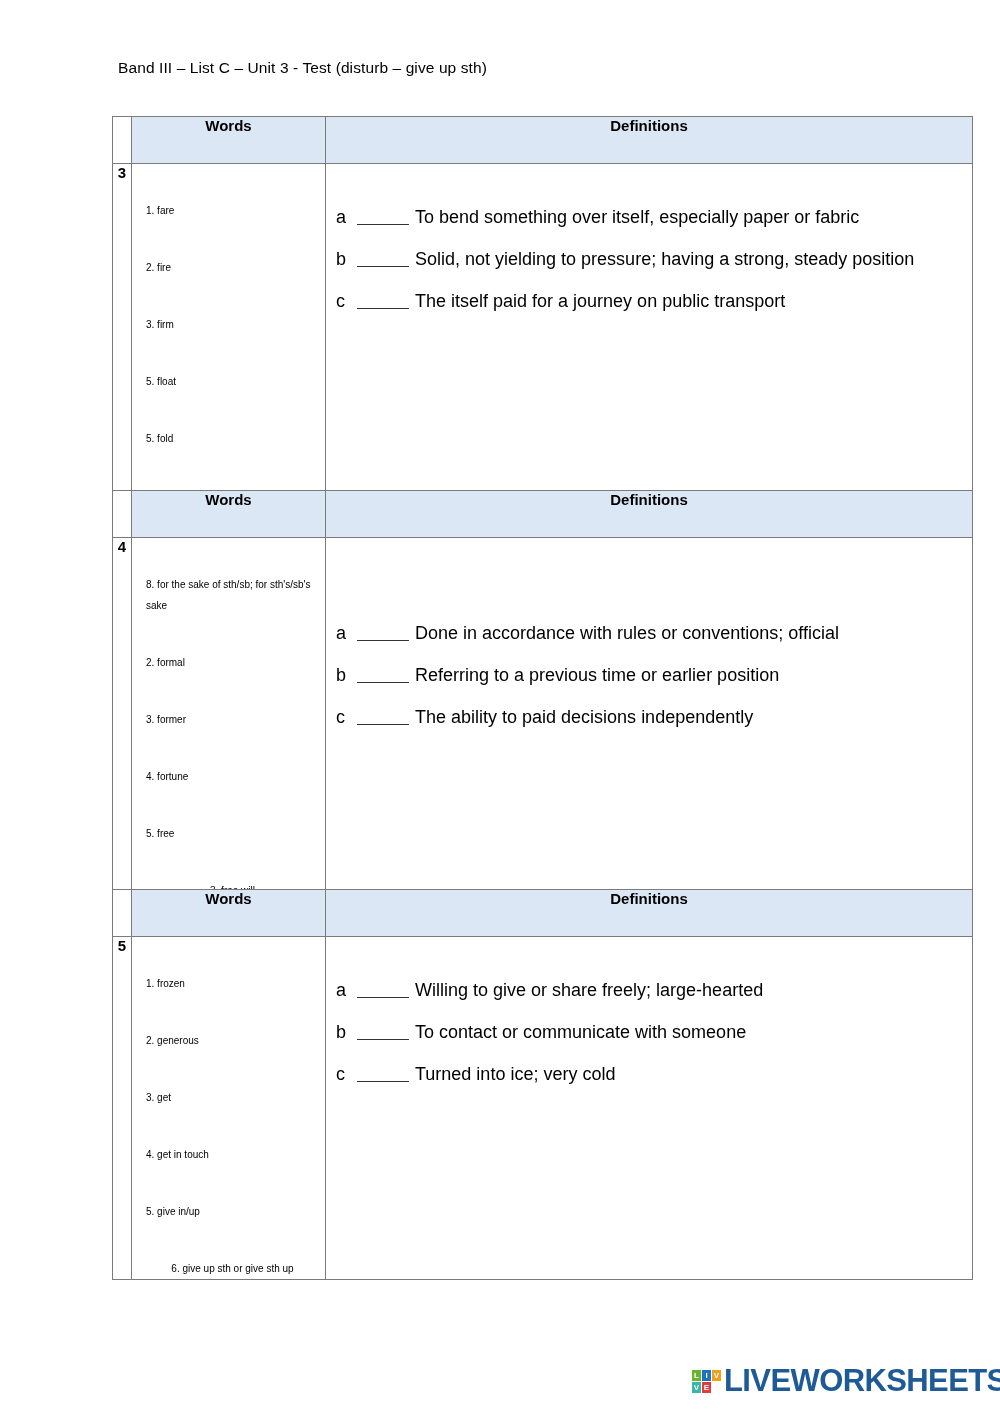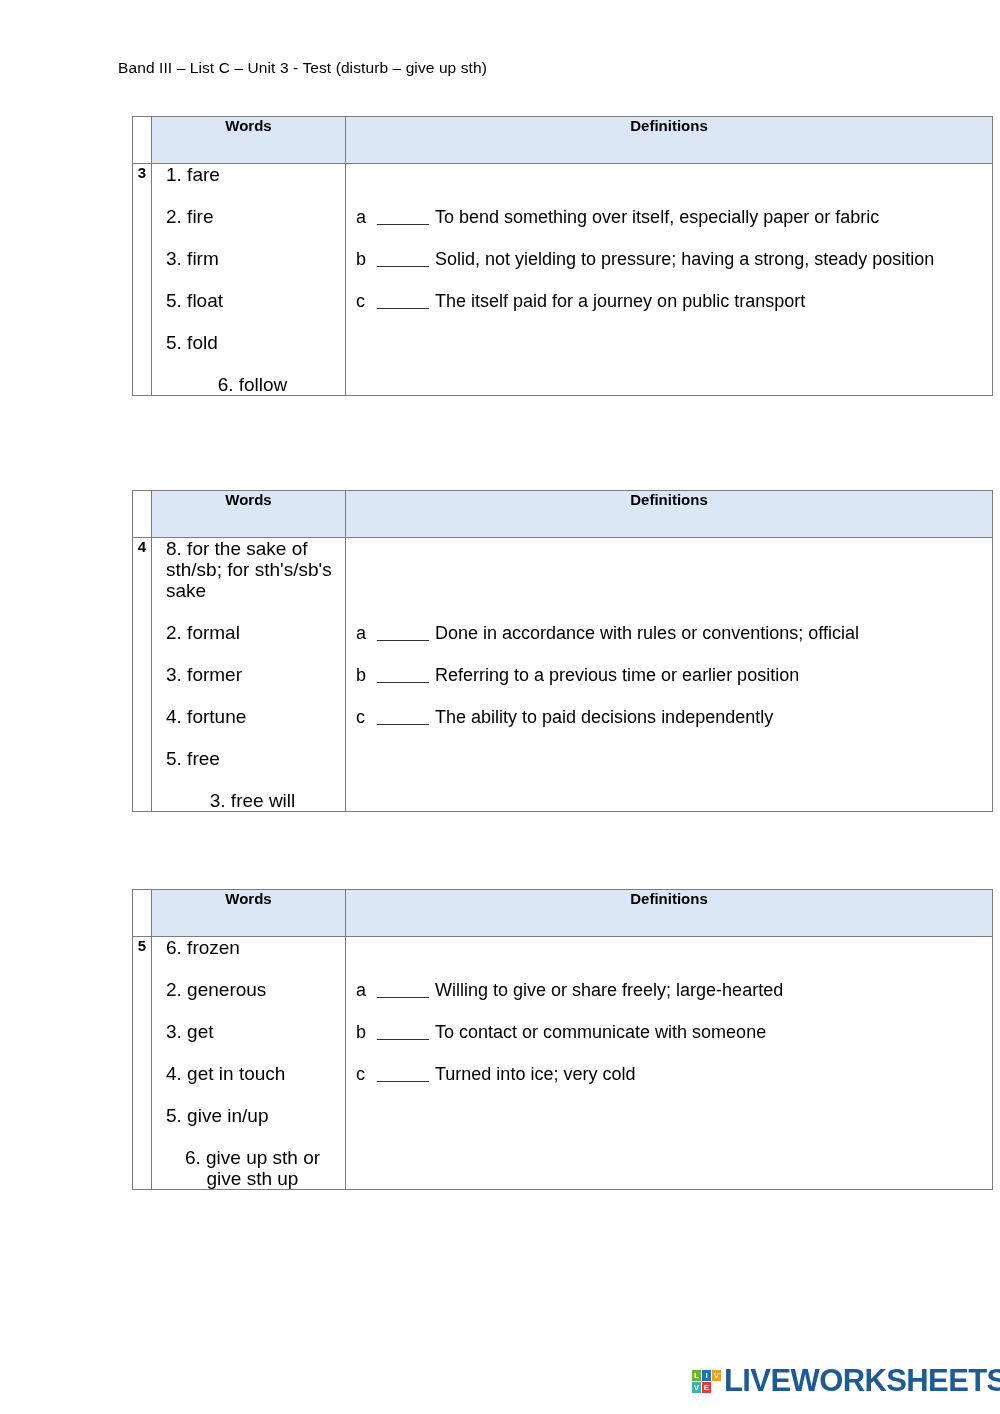--- a/index.html
+++ b/index.html
@@ -32,21 +32,21 @@
     top: 58px;
     font-size: 15.5px;
     line-height: 20px;
     letter-spacing: 0.1px;
     white-space: nowrap;
   }
 
   
   .wtable {
     position: absolute;
-    left: 132px;
+    left: 112px;
     width: 860px;
     border-collapse: collapse;
     table-layout: fixed;
     border: 1.6px solid #1a1a1a;
     background: #22c55e;
   }
   .wtable td, .wtable th {
     border: 1.2px solid #7b7b7b;
     padding: 0;
     vertical-align: top;
@@ -82,24 +82,25 @@
     font-size: 15px;
     border-right: 1.2px solid #7b7b7b;
   }
 
   
   .words-cell {
     padding: 14px 0 14px 0;
     border-right: 1.6px solid #1a1a1a;
   }
   .word-item {
-    font-size: 19px;
+    font-size: 10px;
     line-height: 21px;
     padding: 0 6px 0 14px;
     margin-bottom: 21px;
+    margin-top: 36px;
   }
   .word-item:last-child { margin-bottom: 0; text-align: center; }
 
   
   .defs-cell {
     padding: 14px 0 14px 0;
   }
   .def-item {
     font-size: 18px;
     line-height: 21px;
@@ -255,21 +256,21 @@
     </colgroup>
     <tbody>
         <tr>
       <td class="hdr-blank"></td>
       <td class="hdr-cell">Words</td>
       <td class="hdr-cell defs">Definitions</td>
     </tr>
     <tr>
       <td class="num-cell">5</td>
       <td class="words-cell">
-        <div class="word-item">6. frozen</div>
+        <div class="word-item">1. frozen</div>
         <div class="word-item">2. generous</div>
         <div class="word-item">3. get</div>
         <div class="word-item">4. get in touch</div>
         <div class="word-item">5. give in/up</div>
         <div class="word-item">6. give up sth or give sth up</div>
       </td>
       <td class="defs-cell">
         <div class="defs-offset"></div>
         <div class="def-item">
           <span class="def-letter">a</span><span class="def-blank"></span><span class="def-text">Willing to give or share freely; large-hearted</span>

